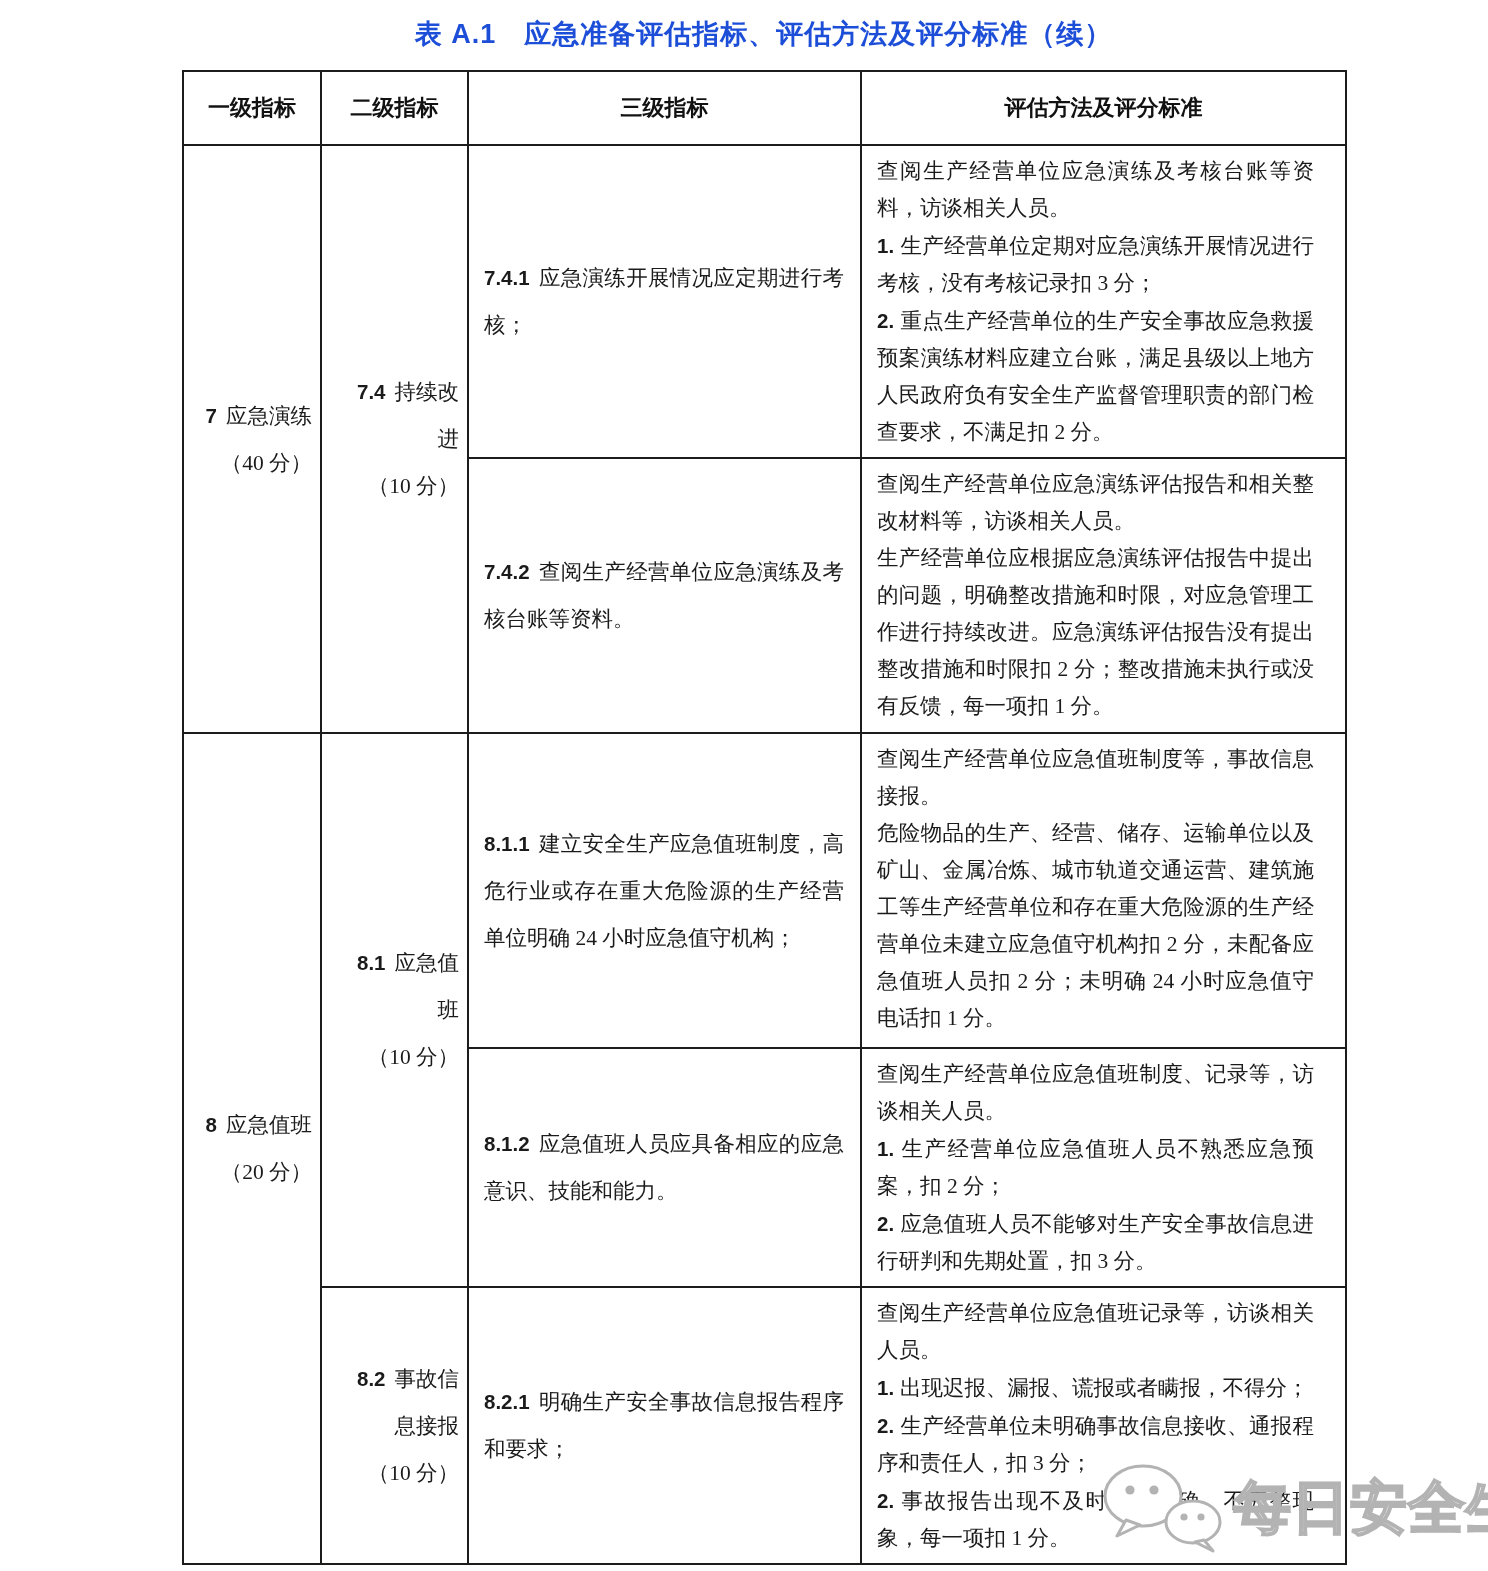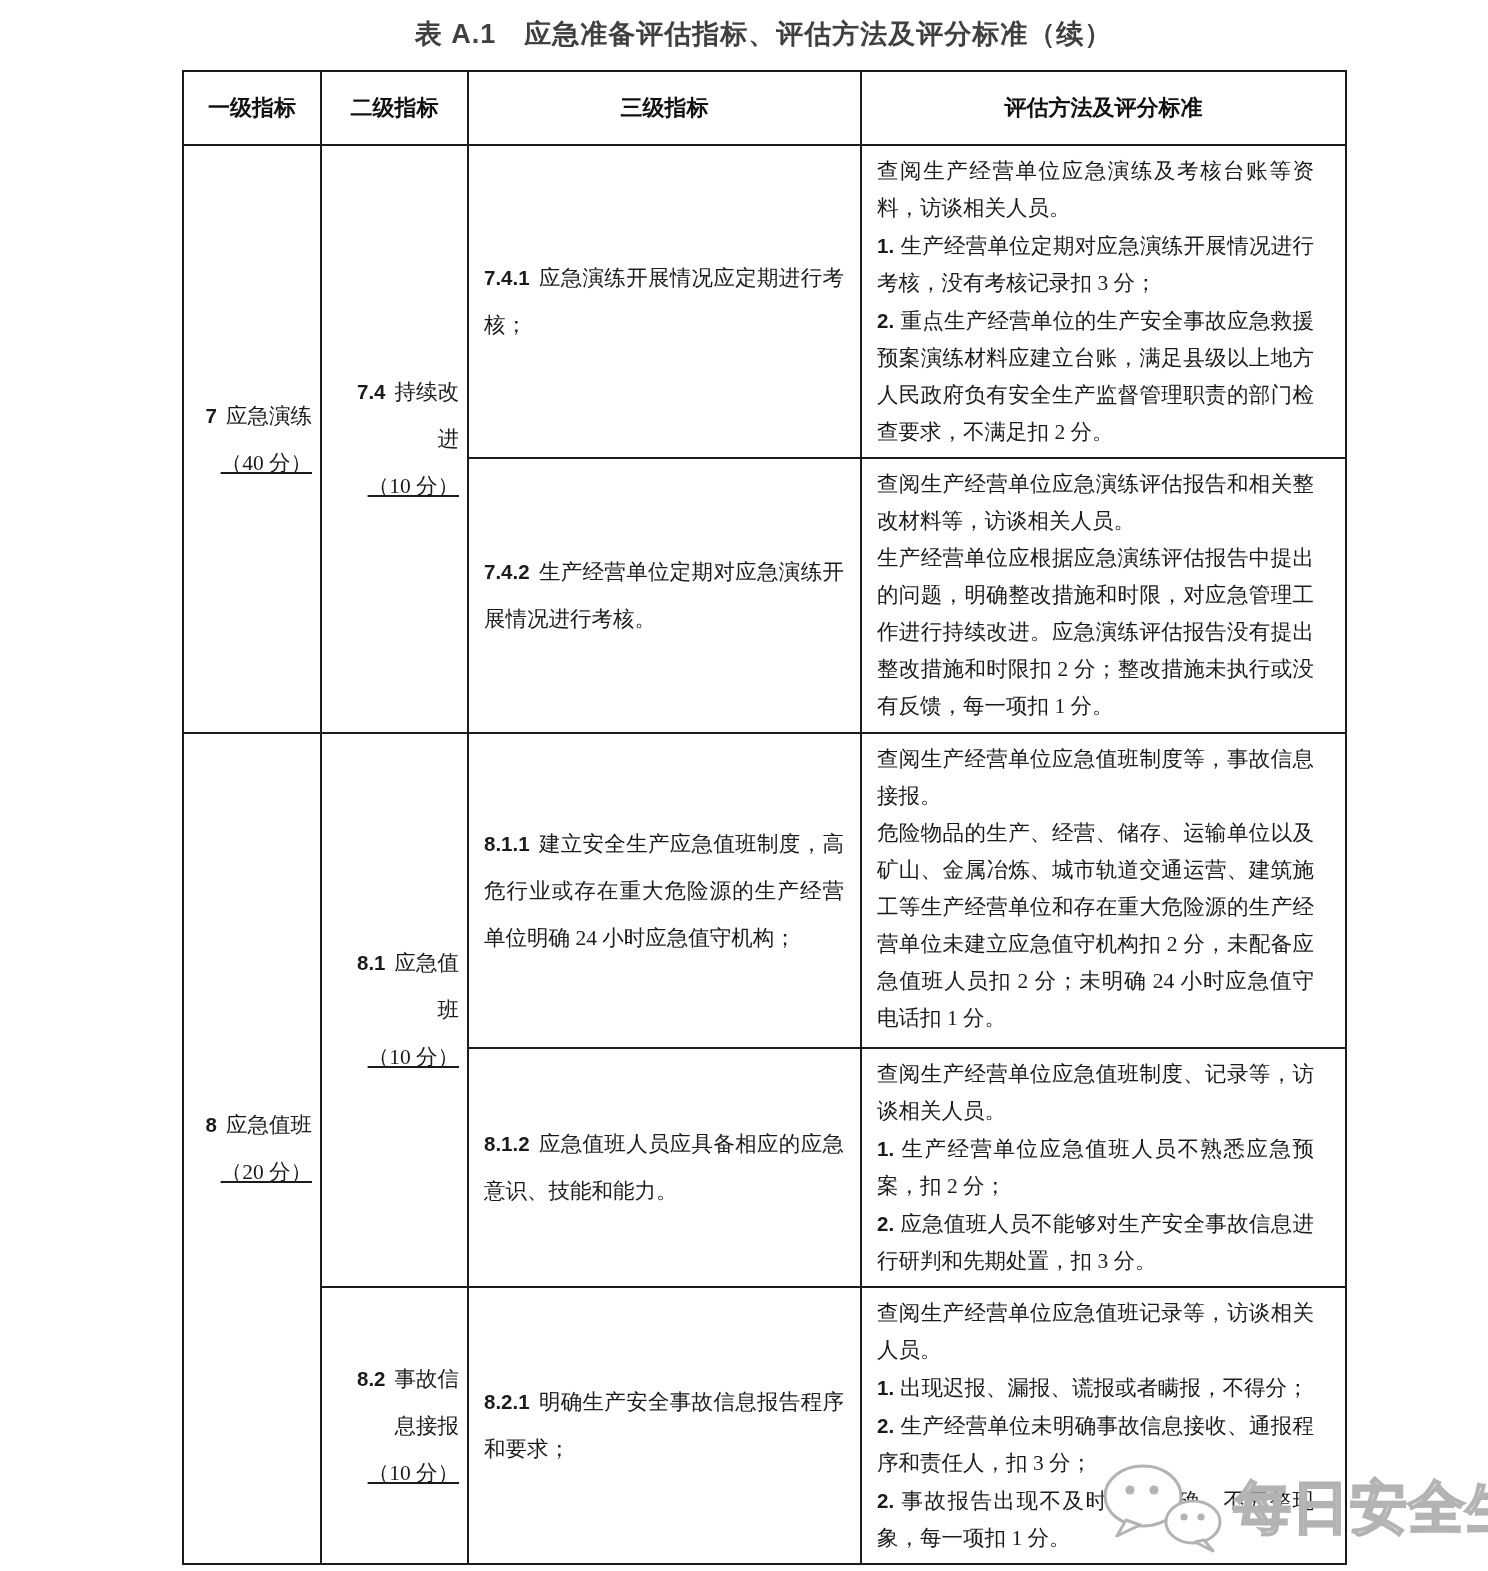--- a/index.html
+++ b/index.html
@@ -5,42 +5,42 @@
   * { box-sizing: border-box; margin: 0; padding: 0; }
   html, body { background: #ffffff; }
   body {
     width: 1488px; height: 1571px; position: relative; overflow: hidden;
     font-family: "Liberation Serif", "DejaVu Serif", serif;
     color: #1b1b1b;
   }
   .doc-title {
     position: absolute; left: 182px; top: 16px; width: 1163px;
     text-align: center; font-family: "Liberation Sans", "DejaVu Sans", sans-serif;
-    font-weight: bold; font-size: 27px; color: #404040; letter-spacing: 1px;
+    font-weight: bold; font-size: 27px; color: #1d4ed8; letter-spacing: 1px;
   }
   table.grid {
     position: absolute; left: 182px; top: 70px; width: 1163px;
     border-collapse: collapse; table-layout: fixed;
   }
   col.c1 { width: 138px; } col.c2 { width: 147px; }
   col.c3 { width: 393px; } col.c4 { width: 485px; }
   th, td { border: 2px solid #1c1c1c; background: transparent; }
   thead tr { height: 74px; }
   th {
     font-family: "Liberation Sans", "DejaVu Sans", sans-serif;
     font-weight: bold; font-size: 22px; text-align: center; vertical-align: middle; color: #111;
   }
   tr.rowA { height: 310px; } tr.rowB { height: 275px; }
   tr.rowC { height: 315px; } tr.rowD { height: 238px; }
   tr.rowE { height: 272px; }
   td.lv {
     vertical-align: middle; padding: 4px 8px 4px 16px;
     font-size: 21.5px; line-height: 47px; text-align: right;
   }
-  td.lv .score { padding-left: 6px; text-decoration: underline; }
+  td.lv .score { padding-left: 6px; }
   td.l3 {
     vertical-align: middle; padding: 4px 16px 4px 15px;
     font-size: 21.5px; line-height: 47px; text-align: justify;
   }
   td.m {
     vertical-align: top; padding: 7px 31px 6px 15px;
     font-size: 21.5px; line-height: 37px; text-align: justify;
   }
   td.m p { margin: 0; }
   .code, .num {
@@ -94,21 +94,21 @@
         <p><span class="code">7.4.1</span><span>应急演练开展情况应定期进行考核；</span></p>
       </td>
       <td class="m">
           <p>查阅生产经营单位应急演练及考核台账等资料，访谈相关人员。</p>
           <p><span class="num">1.</span>生产经营单位定期对应急演练开展情况进行考核，没有考核记录扣 3 分；</p>
           <p><span class="num">2.</span>重点生产经营单位的生产安全事故应急救援预案演练材料应建立台账，满足县级以上地方人民政府负有安全生产监督管理职责的部门检查要求，不满足扣 2 分。</p>
         </td>
     </tr>
     <tr class="rowB">
       <td class="l3">
-        <p><span class="code">7.4.2</span><span>生产经营单位定期对应急演练开展情况进行考核。</span></p>
+        <p><span class="code">7.4.2</span><span>查阅生产经营单位应急演练及考核台账等资料。</span></p>
       </td>
       <td class="m">
           <p>查阅生产经营单位应急演练评估报告和相关整改材料等，访谈相关人员。</p>
           <p>生产经营单位应根据应急演练评估报告中提出的问题，明确整改措施和时限，对应急管理工作进行持续改进。应急演练评估报告没有提出整改措施和时限扣 2 分；整改措施未执行或没有反馈，每一项扣 1 分。</p>
         </td>
     </tr>
     <tr class="rowC">
       <td class="lv" rowspan="3">
         <div><span class="code">8</span><span>应急值班</span></div>
         <div class="score">（20 分）</div>

